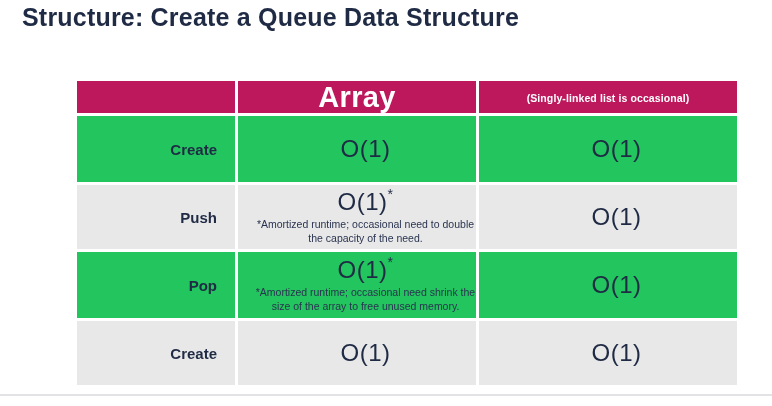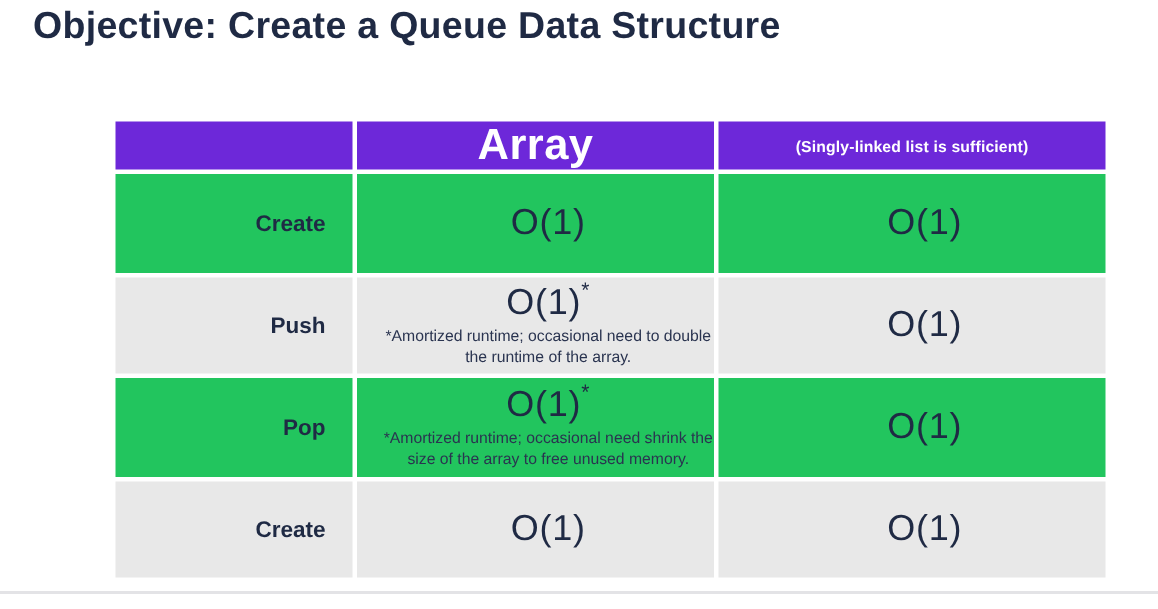--- a/index.html
+++ b/index.html
@@ -26,21 +26,21 @@
     position:absolute;
     left:77px; top:45px;
     display:grid;
     grid-template-columns:158px 238px 258px;
     grid-template-rows:68px 66px 64px 66px 64px;
     gap:3px;
   }
   .cell { display:flex; align-items:center; justify-content:center; }
 
   .th {
-    background:#6d28d9;
+    background:#be185d;
     color:#ffffff;
     flex-direction:column;
     margin-top:36px;
   }
   .th .col-title {
     font-size:29px;
     font-weight:700;
     line-height:1.05;
     letter-spacing:0.3px;
   }
@@ -93,46 +93,46 @@
     position:absolute;
     left:0; top:394px;
     width:772px; height:2px;
     background:#e3e3e6;
   }
 </style>
 </head>
 <body>
 
 <div class="slide-title">
-  <span class="lead">Objective:</span><span class="rest"> Create a Queue Data Structure</span>
+  <span class="lead">Structure:</span><span class="rest"> Create a Queue Data Structure</span>
 </div>
 
 <div class="cmp-table">
 
   <div class="cell th"></div>
   <div class="cell th">
     <div class="col-title">Array</div>
   </div>
   <div class="cell th">
-    <div class="col-subtitle">(Singly-linked list is sufficient)</div>
+    <div class="col-subtitle">(Singly-linked list is occasional)</div>
   </div>
 
   <div class="cell label-cell row-dark">Create</div>
   <div class="cell val-cell row-dark">
     <div class="big-o"><span>O(1)</span><sup></sup></div>
 
   </div>
   <div class="cell val-cell row-dark">
     <div class="big-o">O(1)</div>
   </div>
 
   <div class="cell label-cell row-light">Push</div>
   <div class="cell val-cell row-light">
     <div class="big-o"><span>O(1)</span><sup>*</sup></div>
-    <div class="cell-note">*Amortized runtime; occasional need to double the runtime of the array.</div>
+    <div class="cell-note">*Amortized runtime; occasional need to double the capacity of the need.</div>
   </div>
   <div class="cell val-cell row-light">
     <div class="big-o">O(1)</div>
   </div>
 
   <div class="cell label-cell row-dark">Pop</div>
   <div class="cell val-cell row-dark">
     <div class="big-o"><span>O(1)</span><sup>*</sup></div>
     <div class="cell-note">*Amortized runtime; occasional need shrink the size of the array to free unused memory.</div>
   </div>

